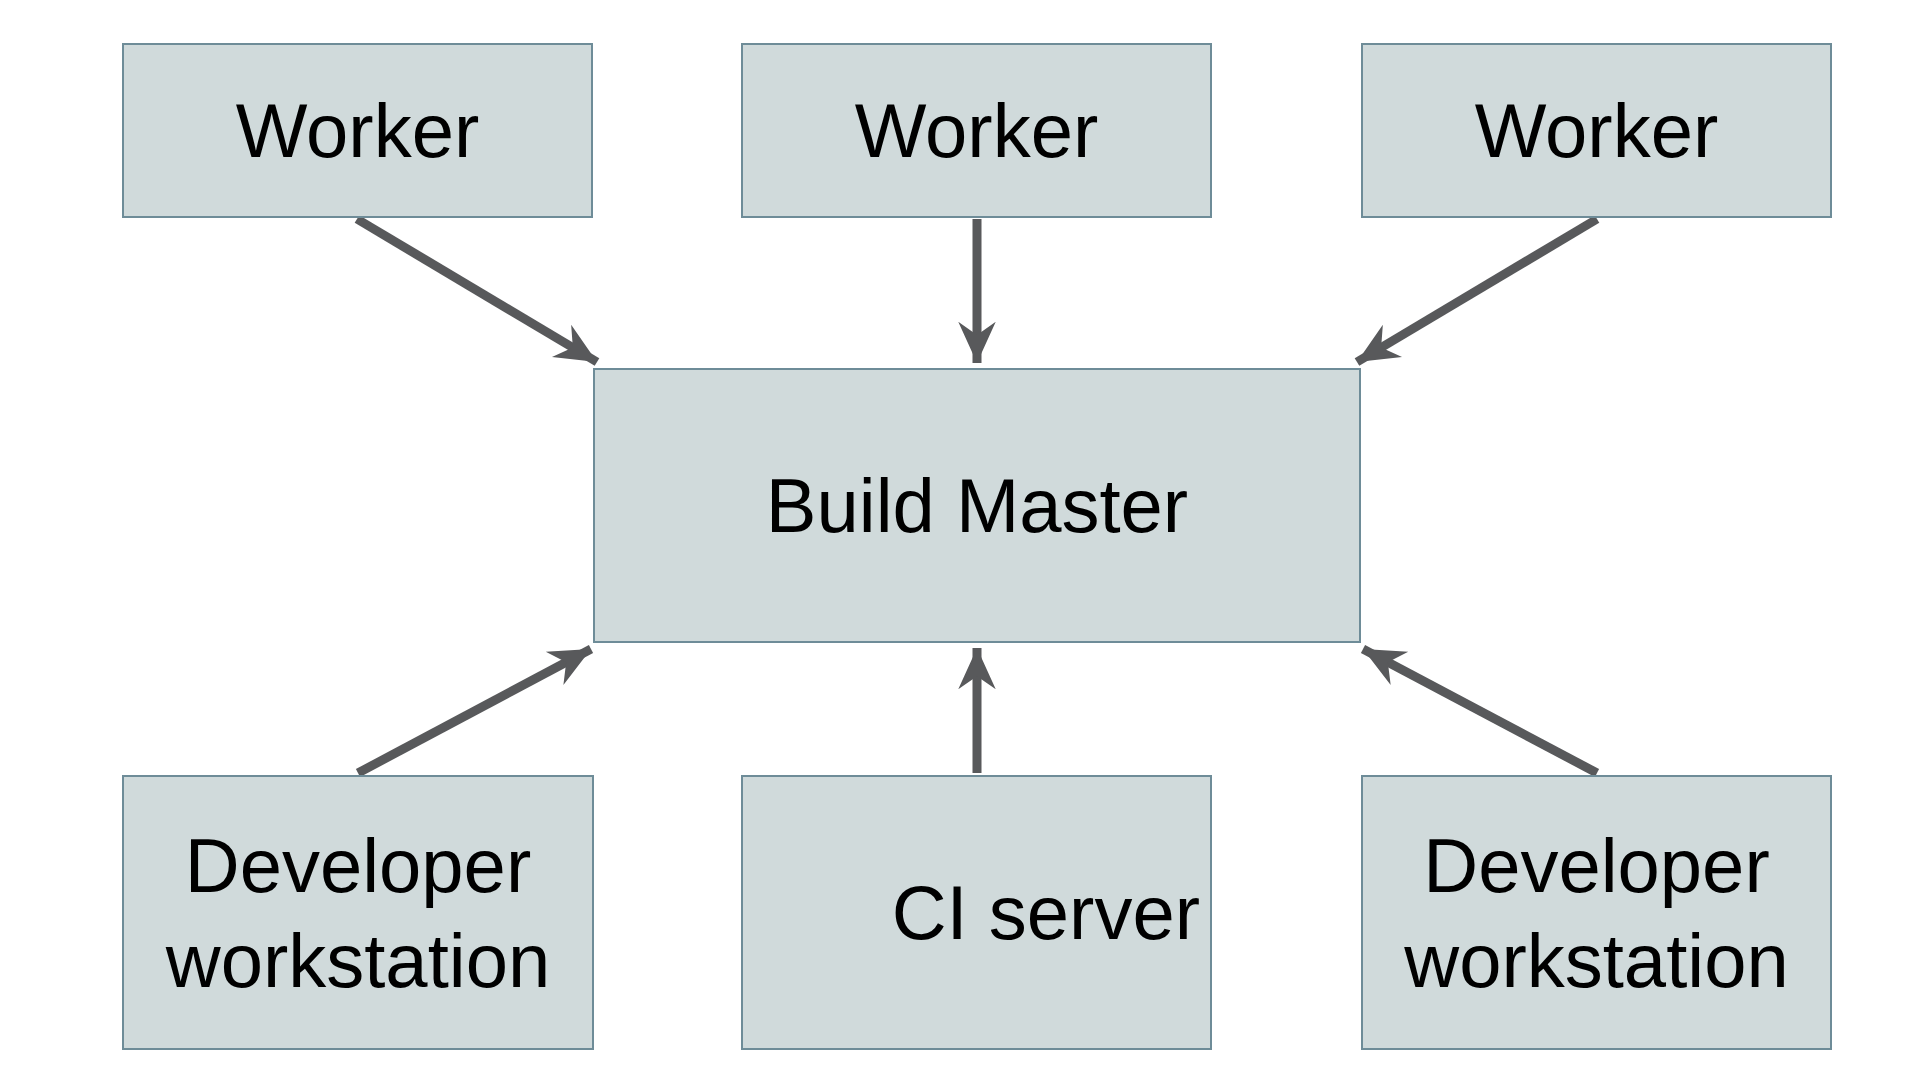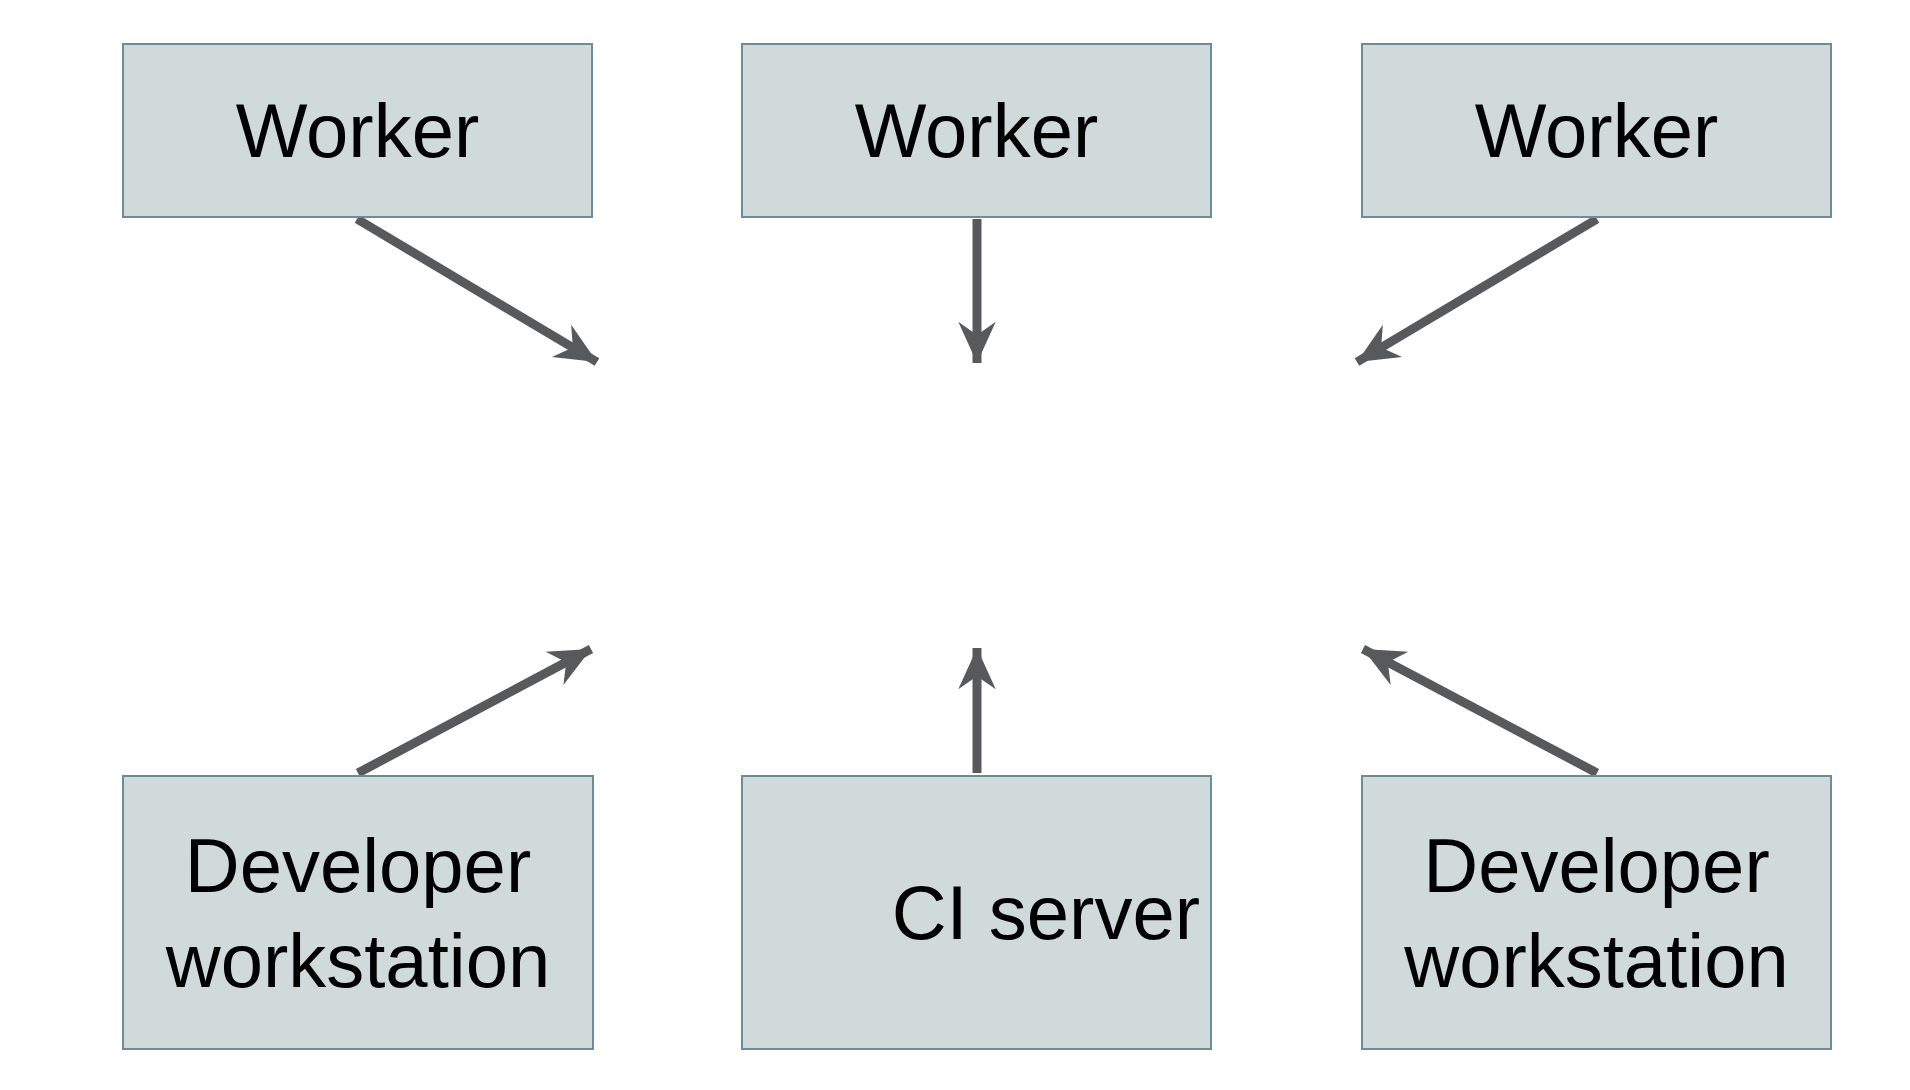--- a/index.html
+++ b/index.html
@@ -77,20 +77,23 @@
   </div>
 
   <div class="node" id="node-worker-2">
     <span class="label">Worker</span>
   </div>
 
   <div class="node" id="node-worker-3">
     <span class="label">Worker</span>
   </div>
 
+  <div class="node" id="node-build-master">
+    <span class="label">Build Master</span>
+  </div>
 
   <div class="node" id="node-dev-1">
     <span class="label">Developer workstation</span>
   </div>
 
   <div class="node" id="node-ci">
     <span class="label">CI server</span>
   </div>
 
   <div class="node" id="node-dev-2">

